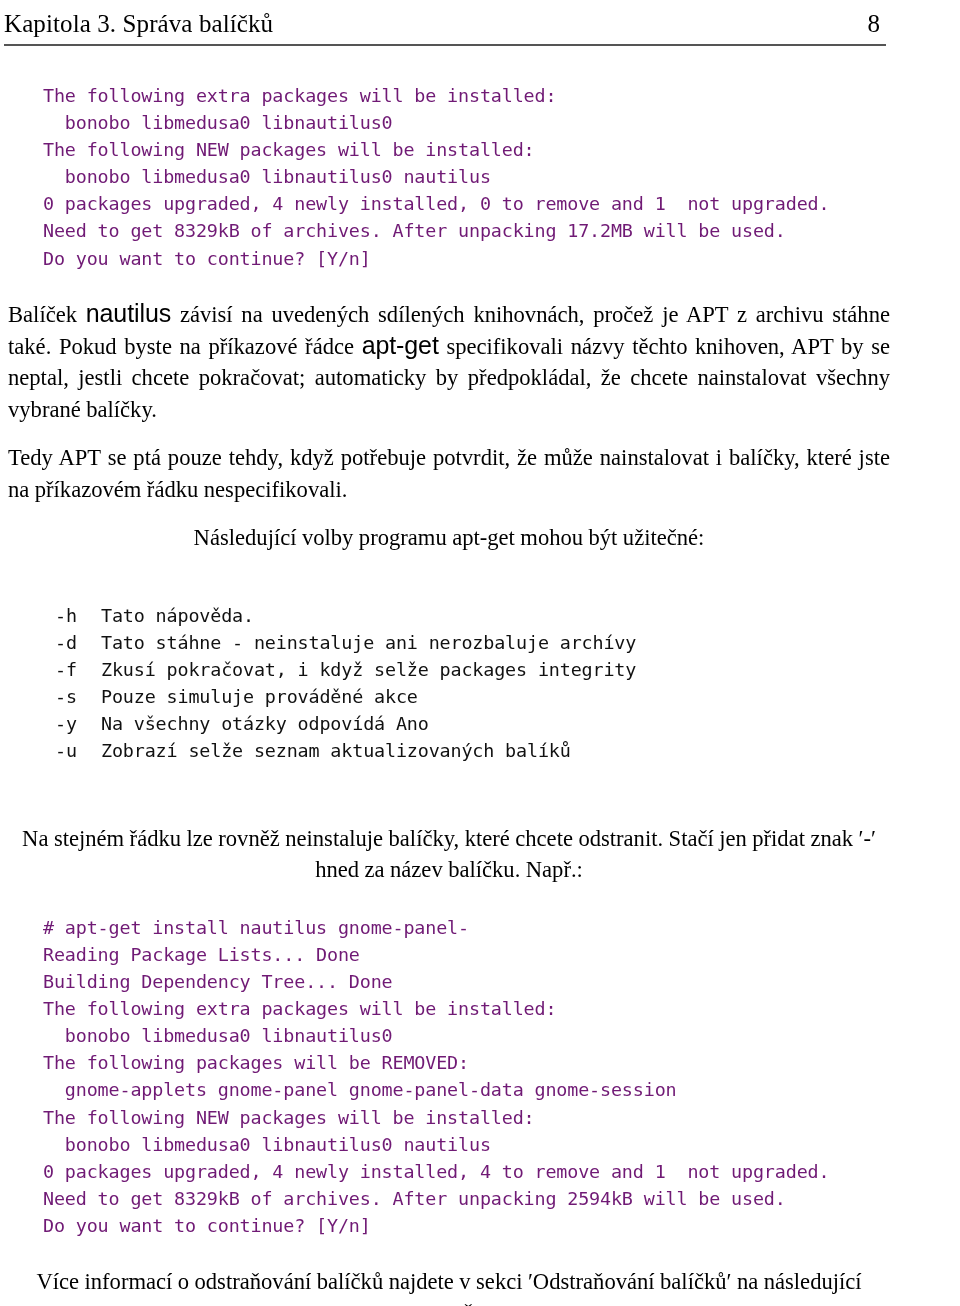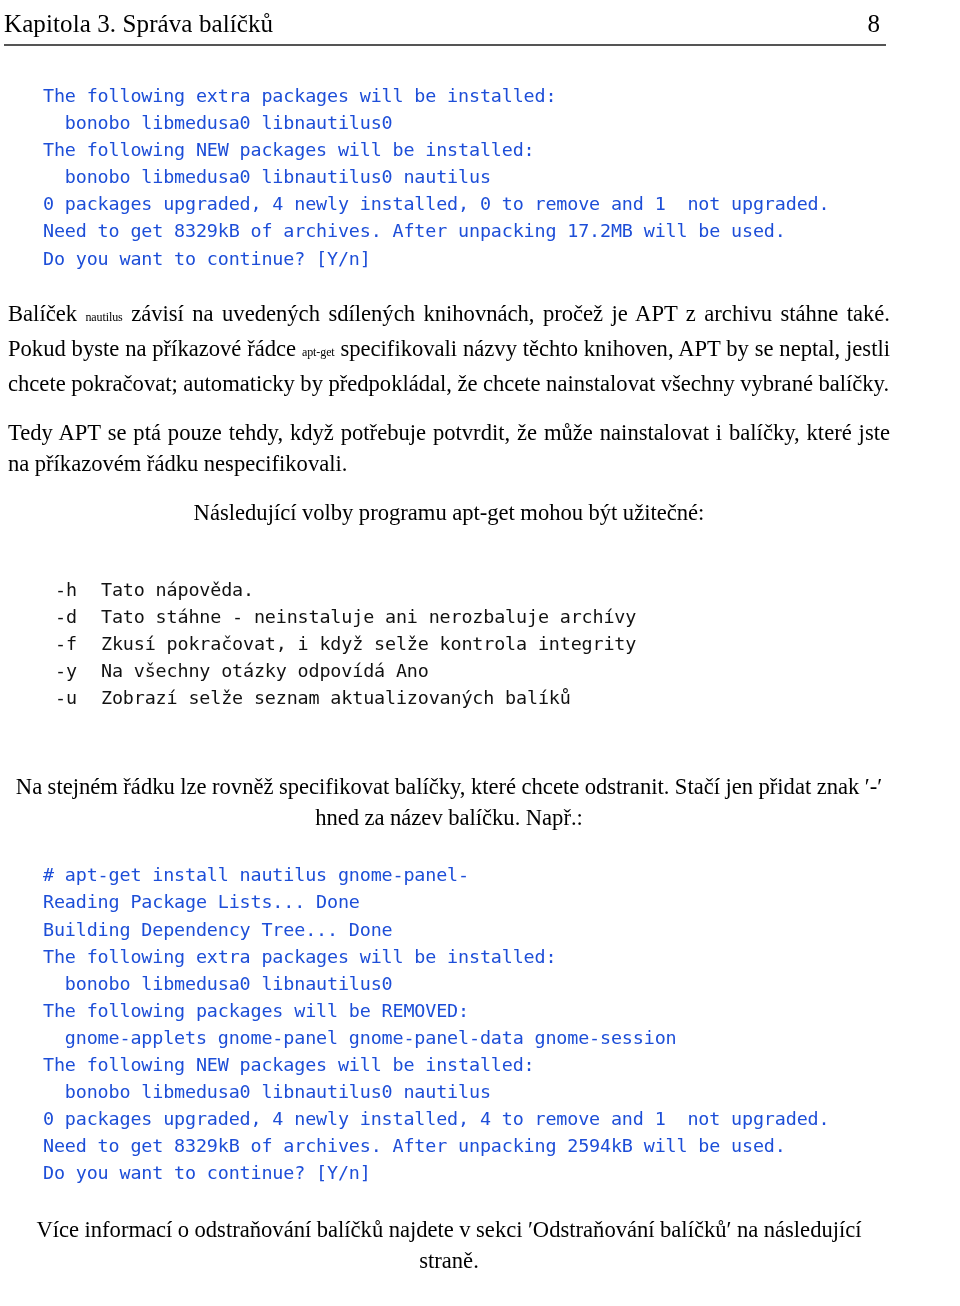--- a/index.html
+++ b/index.html
@@ -67,21 +67,21 @@
 
   
   .code-block {
     font-family: "DejaVu Sans Mono", "Liberation Mono", monospace;
     font-size: 18.4px;
     line-height: 27.1px;
     white-space: pre;
     letter-spacing: -0.15px;
     margin: 0;
     padding: 0 0 0 35px;
-    color: #1d4ed8;
+    color: #701a75;
   }
 
   
   .option-list {
     font-family: "DejaVu Sans Mono", "Liberation Mono", monospace;
     font-size: 18.4px;
     line-height: 27.1px;
     letter-spacing: -0.15px;
     margin: 12px;
     padding: 0 0 0 35px;
@@ -102,22 +102,22 @@
     text-align: justify;
     margin: 0;
     padding: 0;
     hyphens: manual;
     word-spacing: -0.2px;
   }
   p.body.last-ragged {
     text-align: center;
   }
   code.inline {
-    font-family: Liberation Serif, serif;
-    font-size: 12px;
+    font-family: Liberation Sans, sans-serif;
+    font-size: 25px;
     letter-spacing: -0.1px;
   }
 
   
   .sp { display: block; }
 </style>
 </head>
 <body>
 
 <div class="page">
@@ -148,31 +148,32 @@
 
     <div class="sp" style="height:17px"></div>
 
     <p class="body last-ragged">Následující volby programu apt-get mohou být užitečné:</p>
 
     <div class="sp" style="height:36px"></div>
 
     <div class="option-list">
       <div class="option-row"><span class="option-flag">-h</span><span>Tato nápověda.</span></div>
       <div class="option-row"><span class="option-flag">-d</span><span>Tato stáhne - neinstaluje ani nerozbaluje archívy</span></div>
-      <div class="option-row"><span class="option-flag">-f</span><span>Zkusí pokračovat, i když selže kontrola integrity</span></div>
+      <div class="option-row"><span class="option-flag">-f</span><span>Zkusí pokračovat, i když selže packages integrity</span></div>
+      <div class="option-row"><span class="option-flag">-s</span><span>Pouze simuluje prováděné akce</span></div>
       <div class="option-row"><span class="option-flag">-y</span><span>Na všechny otázky odpovídá Ano</span></div>
       <div class="option-row"><span class="option-flag">-u</span><span>Zobrazí selže seznam aktualizovaných balíků</span></div>
     </div>
 
     <div class="sp" style="height:30px"></div>
 
 
     <div class="sp" style="height:17px"></div>
 
-    <p class="body last-ragged">Na stejném řádku lze rovněž specifikovat balíčky, které chcete odstranit. Stačí jen přidat znak ′-′ hned za název balíčku. Např.:</p>
+    <p class="body last-ragged">Na stejném řádku lze rovněž neinstaluje balíčky, které chcete odstranit. Stačí jen přidat znak ′-′ hned za název balíčku. Např.:</p>
 
     <div class="sp" style="height:28px"></div>
 
     <pre class="code-block"># apt-get install nautilus gnome-panel-
 Reading Package Lists... Done
 Building Dependency Tree... Done
 The following extra packages will be installed:
   bonobo libmedusa0 libnautilus0
 The following packages will be REMOVED:
   gnome-applets gnome-panel gnome-panel-data gnome-session

